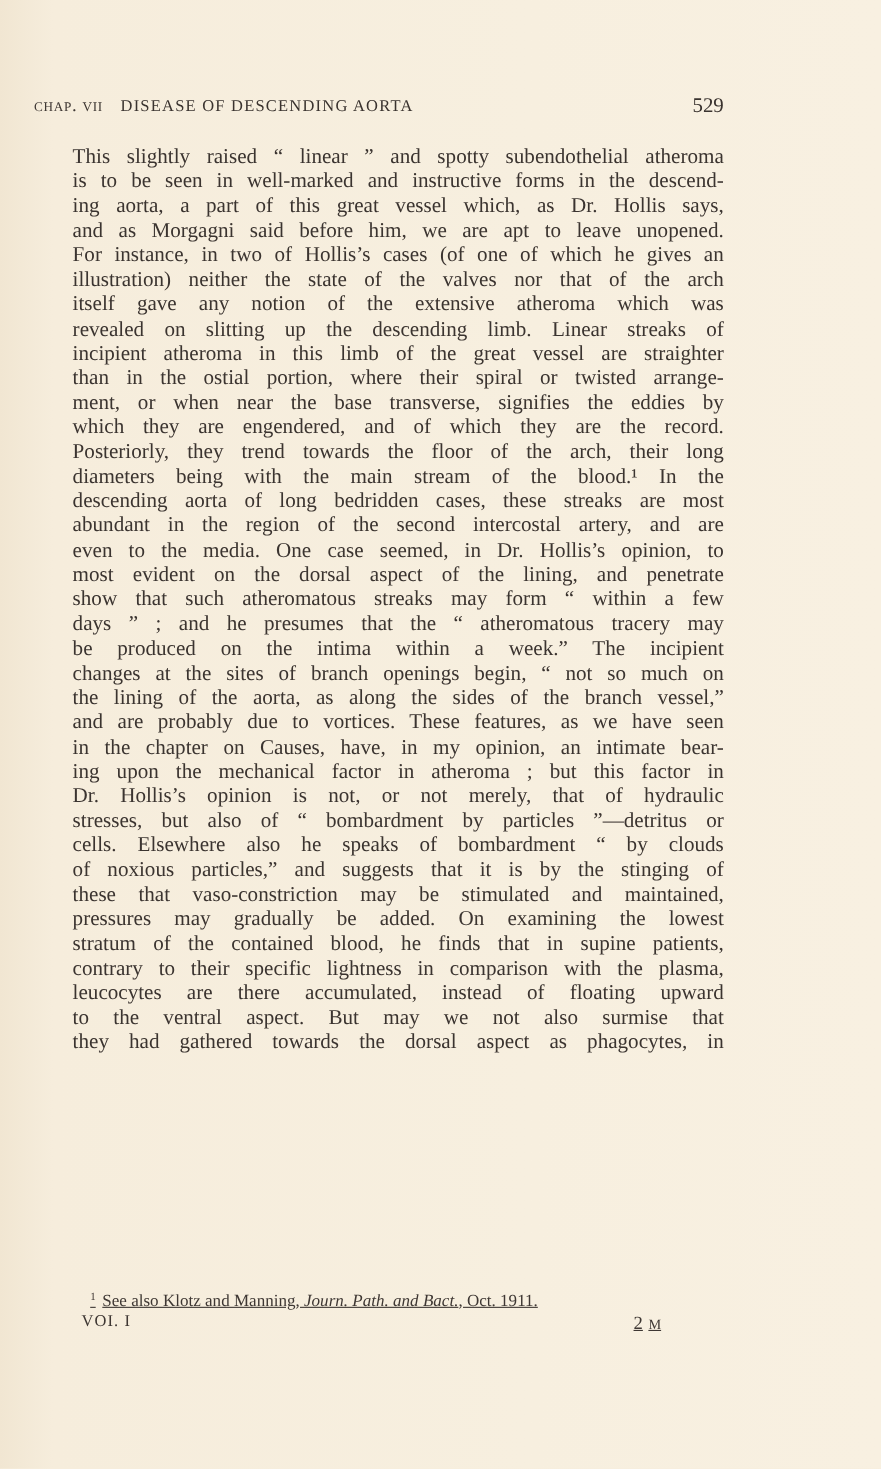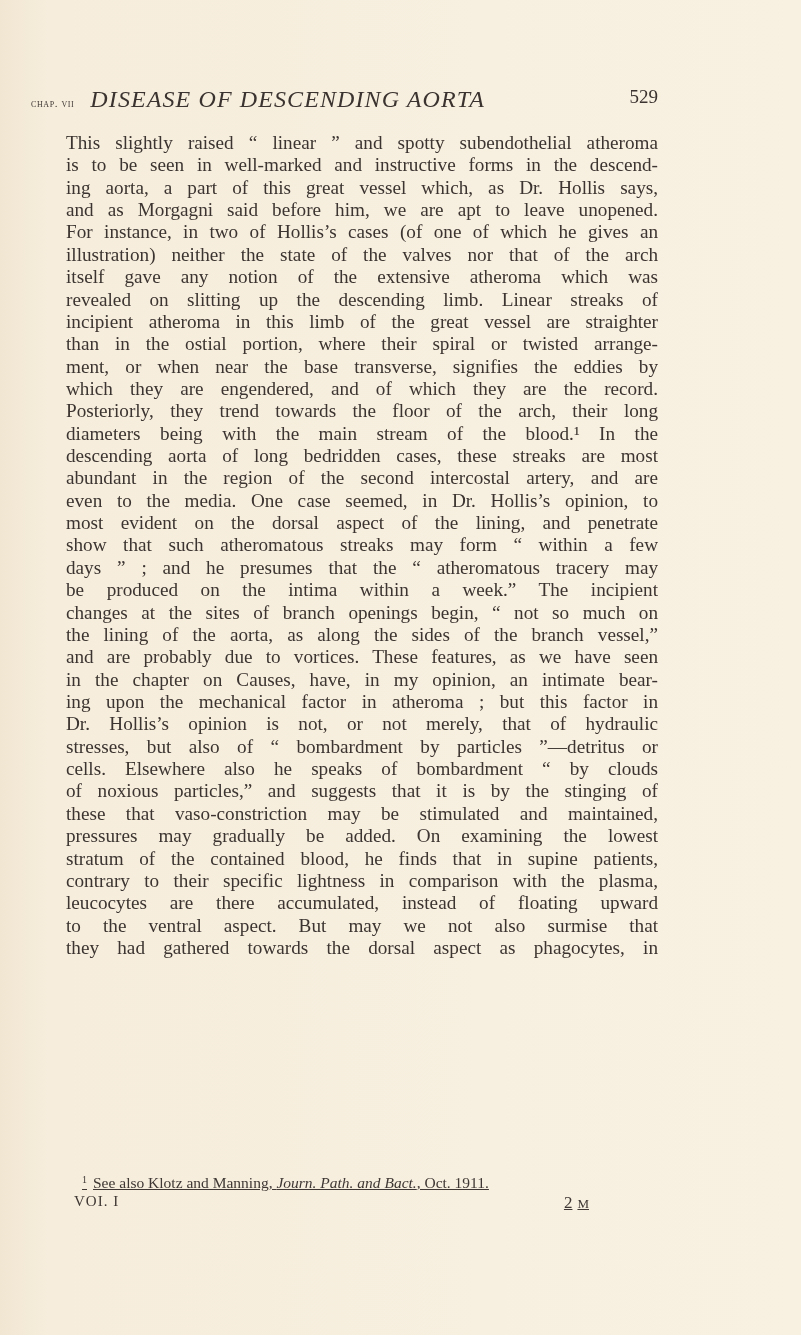--- a/index.html
+++ b/index.html
@@ -12,25 +12,25 @@
   }
   .page {
     position: absolute; left: 0; top: 0; width: 801px; height: 1335px;
     background: linear-gradient(90deg, #f1e6d2 0%, #f6eddc 6%, #f7efdf 60%, #f8f0e1 100%);
   }
   .running-head {
     position: absolute; left: 31px; top: 86px; width: 627px; height: 24px;
     display: flex; align-items: baseline; white-space: nowrap;
   }
   .rh-chap {
-    font-size: 11px; letter-spacing: 0.6px; font-variant: small-caps;
+    font-size: 17px; letter-spacing: 0.6px; font-variant: small-caps;
     text-transform: lowercase; margin-right: 16px; color: #3e3733;
   }
   .rh-title {
-    font-size: 24px; letter-spacing: 1.1px; color: #3a332f; font-style: italic;
+    font-size: 15px; letter-spacing: 1.1px; color: #3a332f;
   }
   .rh-page {
     position: absolute; right: 0; font-size: 19px; color: #3a332f;
   }
   .body-text {
     position: absolute; left: 30px; top: 132px; width: 628px;
     font-size: 19.2px; line-height: 22.36px;
   }
   .line {
     display: block; height: 22.36px; white-space: nowrap;
@@ -42,21 +42,21 @@
     position: absolute; left: 82px; top: 1170px; width: 560px;
     font-size: 15.5px; line-height: 20px; white-space: nowrap; color: #3e3733; text-decoration: underline;
   }
   .footnote sup { font-size: 10px; vertical-align: 5px; margin-right: 6px; }
   .footnote i { font-style: italic; }
   .signature {
     position: absolute; left: 30px; top: 1193px; width: 575px; height: 20px;
     font-size: 15px; white-space: nowrap; color: #3e3733;
   }
   .sig-vol { position: absolute; left: 2px; letter-spacing: 1px; font-variant: small-caps; margin-left: 42px; }
-  .sig-mark { position: absolute; right: 16px; font-size: 17px; text-decoration: underline; }
+  .sig-mark { position: absolute; right: 4px; font-size: 17px; text-decoration: underline; }
   .sig-mark .m { font-size: 13px; margin-left: 5px; }
 </style>
 </head>
 <body>
 
 <div class="page">
 
   <div class="running-head">
     <span class="rh-chap">CHAP. VII</span>
     <span class="rh-title">DISEASE OF DESCENDING AORTA</span>

